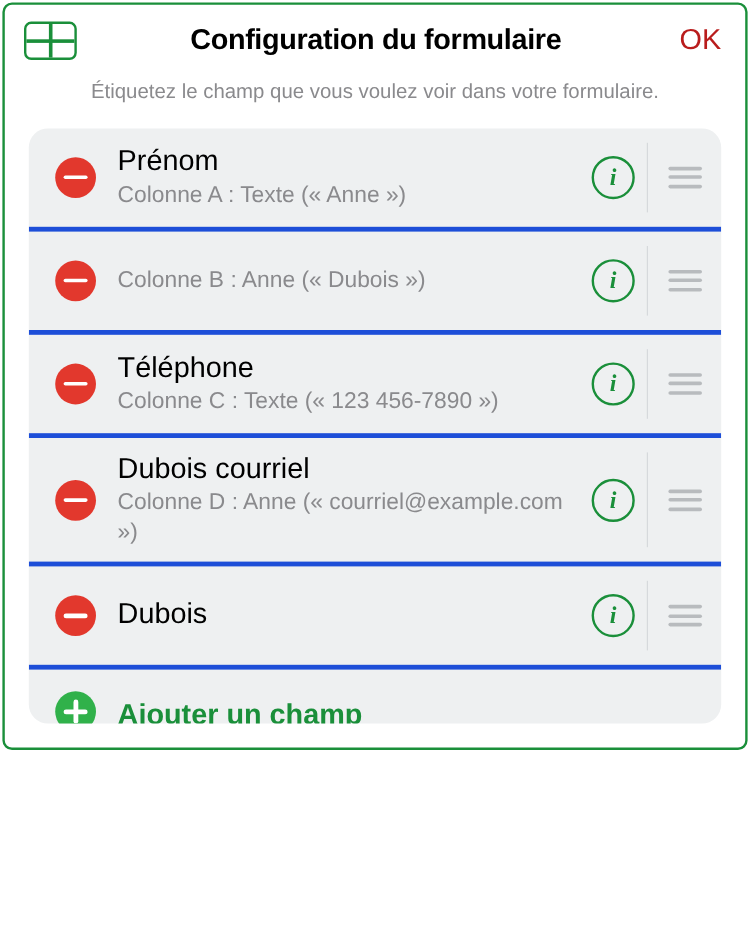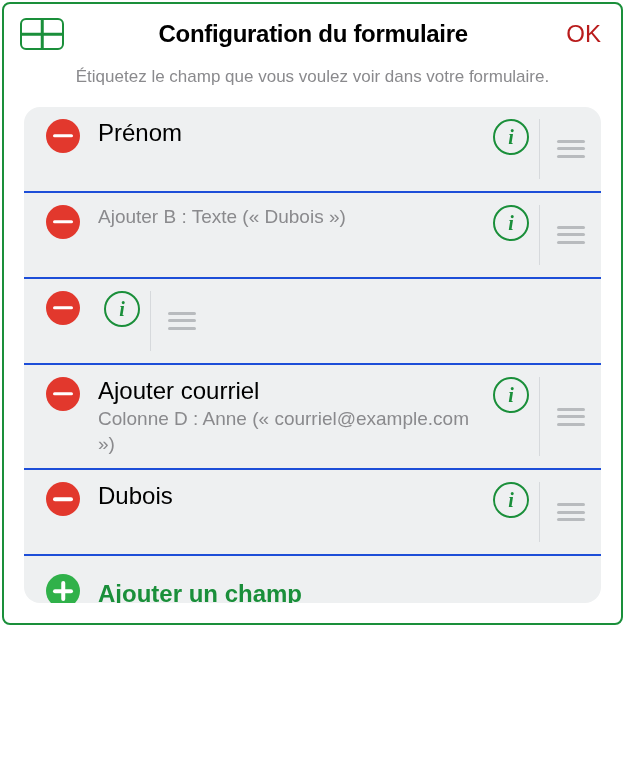--- a/index.html
+++ b/index.html
@@ -71,22 +71,22 @@
     padding: 6px 40px 18px 40px;
   }
   .list-panel {
     margin: 0 20px 20px 20px;
     background: #eef0f1;
     border-radius: 16px;
     overflow: hidden;
   }
   .field-row {
     display: flex;
-    align-items: flex-start;
-    border-bottom: 2px solid #1d4ed8;
+    align-items: center;
+    border-bottom: 4px solid #1d4ed8;
     min-height: 86px;
     padding: 12px 0 12px 0;
   }
   .field-row:last-of-type { border-bottom: 1px solid #d6d9dc; }
   .delete-btn {
     width: 34px;
     height: 34px;
     border-radius: 50%;
     background: #e2382d;
     margin: 0 18px 0 22px;
@@ -205,62 +205,67 @@
   </div>
 
   <div class="subtitle">Étiquetez le champ que vous voulez voir dans votre formulaire.</div>
 
   <div class="list-panel">
 
     <div class="field-row">
       <button class="delete-btn"></button>
       <div class="field-text">
         <div class="field-title">Prénom</div>
-      </div>
-      <button class="info-btn">i</button>
-      <div class="drag-wrap">
-        <div class="drag-handle">
-            <div></div>
-            <div></div>
-            <div></div>
-          </div>
-      </div>
-    </div>
-
-    <div class="field-row">
-      <button class="delete-btn"></button>
-      <div class="field-text">
-        <div class="field-sub">Ajouter B : Texte (« Dubois »)</div>
-      </div>
-      <button class="info-btn">i</button>
-      <div class="drag-wrap">
-        <div class="drag-handle">
-            <div></div>
-            <div></div>
-            <div></div>
-          </div>
-      </div>
-    </div>
-
-    <div class="field-row">
-      <button class="delete-btn"></button>
-      <button class="info-btn">i</button>
-      <div class="drag-wrap">
-        <div class="drag-handle">
-            <div></div>
-            <div></div>
-            <div></div>
-          </div>
-      </div>
-    </div>
-
-    <div class="field-row">
-      <button class="delete-btn"></button>
-      <div class="field-text">
-        <div class="field-title">Ajouter courriel</div>
+        <div class="field-sub">Colonne A : Texte (« Anne »)</div>
+      </div>
+      <button class="info-btn">i</button>
+      <div class="drag-wrap">
+        <div class="drag-handle">
+            <div></div>
+            <div></div>
+            <div></div>
+          </div>
+      </div>
+    </div>
+
+    <div class="field-row">
+      <button class="delete-btn"></button>
+      <div class="field-text">
+        <div class="field-sub">Colonne B : Anne (« Dubois »)</div>
+      </div>
+      <button class="info-btn">i</button>
+      <div class="drag-wrap">
+        <div class="drag-handle">
+            <div></div>
+            <div></div>
+            <div></div>
+          </div>
+      </div>
+    </div>
+
+    <div class="field-row">
+      <button class="delete-btn"></button>
+      <div class="field-text">
+        <div class="field-title">Téléphone</div>
+        <div class="field-sub">Colonne C : Texte (« 123 456-7890 »)</div>
+      </div>
+      <button class="info-btn">i</button>
+      <div class="drag-wrap">
+        <div class="drag-handle">
+            <div></div>
+            <div></div>
+            <div></div>
+          </div>
+      </div>
+    </div>
+
+    <div class="field-row">
+      <button class="delete-btn"></button>
+      <div class="field-text">
+        <div class="field-title">Dubois courriel</div>
         <div class="field-sub">Colonne D : Anne (« courriel@example.com »)</div>
       </div>
       <button class="info-btn">i</button>
       <div class="drag-wrap">
         <div class="drag-handle">
             <div></div>
             <div></div>
             <div></div>
           </div>
       </div>

